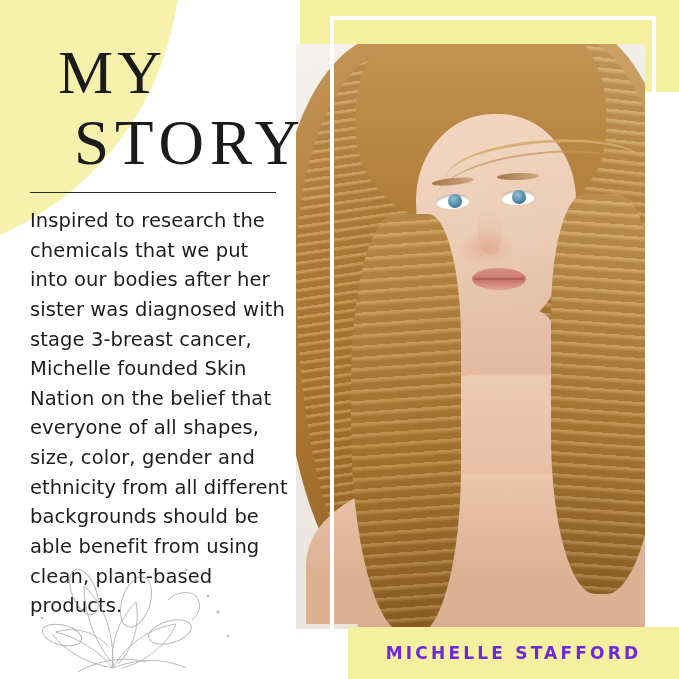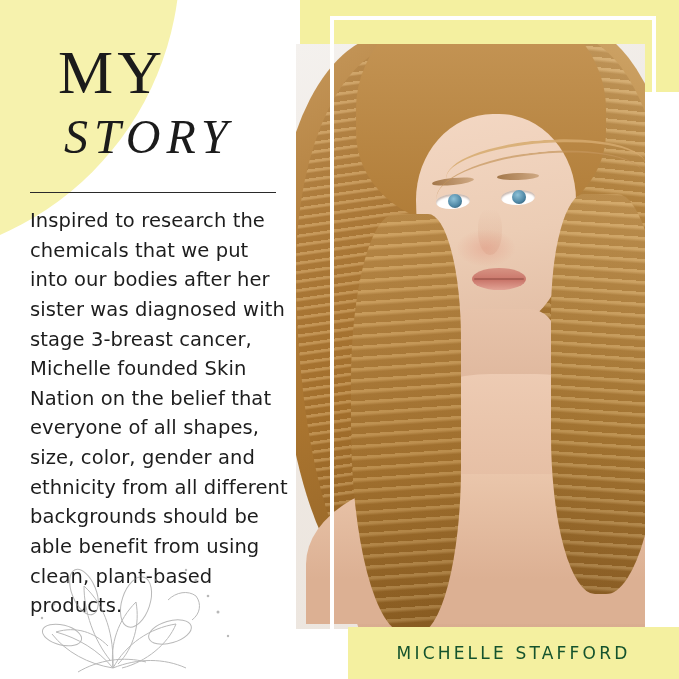--- a/index.html
+++ b/index.html
@@ -326,25 +326,24 @@
     font-weight: normal;
     color: #1b1b1b;
     line-height: 0.92;
     letter-spacing: 2px;
   }
   .title-my {
     font-size: 62px;
     letter-spacing: 4px;
   }
   .title-story {
-    font-size: 48px;
+    font-size: 63px;
     letter-spacing: 6px;
     margin-top: 14px;
-    margin-left: 6px;
-    font-style: italic;
+    margin-left: 16px;
   }
   .rule {
     position: absolute;
     left: 30px;
     top: 192px;
     width: 246px;
     height: 1px;
     background: #2a2a2a;
   }
 
@@ -378,23 +377,23 @@
     top: 627px;
     width: 331px;
     height: 52px;
     display: flex;
     align-items: center;
     justify-content: center;
   }
   .name-text {
     font-family: "DejaVu Sans", sans-serif;
     font-size: 17px;
-    font-weight: normal;
+    font-weight: bold;
     letter-spacing: 3.2px;
-    color: #14532d;
+    color: #6d28d9;
   }
 </style>
 </head>
 <body>
 
 <div class="canvas">
 
   <div class="yellow-left-blob"></div>
   <div class="yellow-left-blob2"></div>
   <div class="yellow-top-right"></div>

